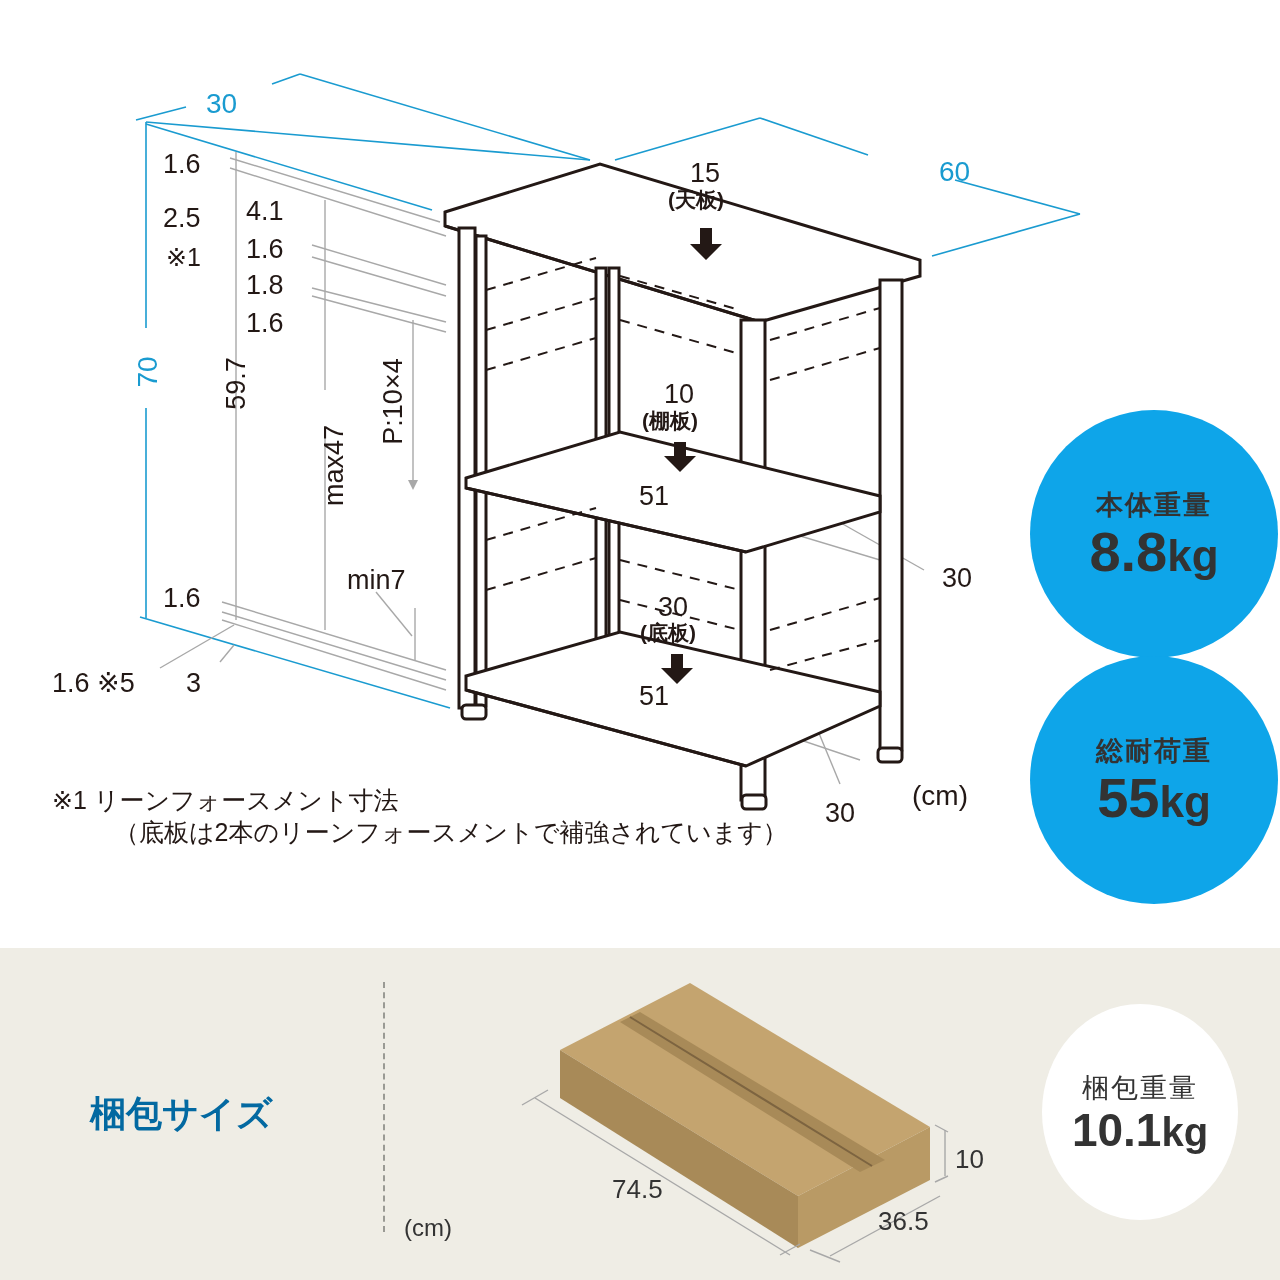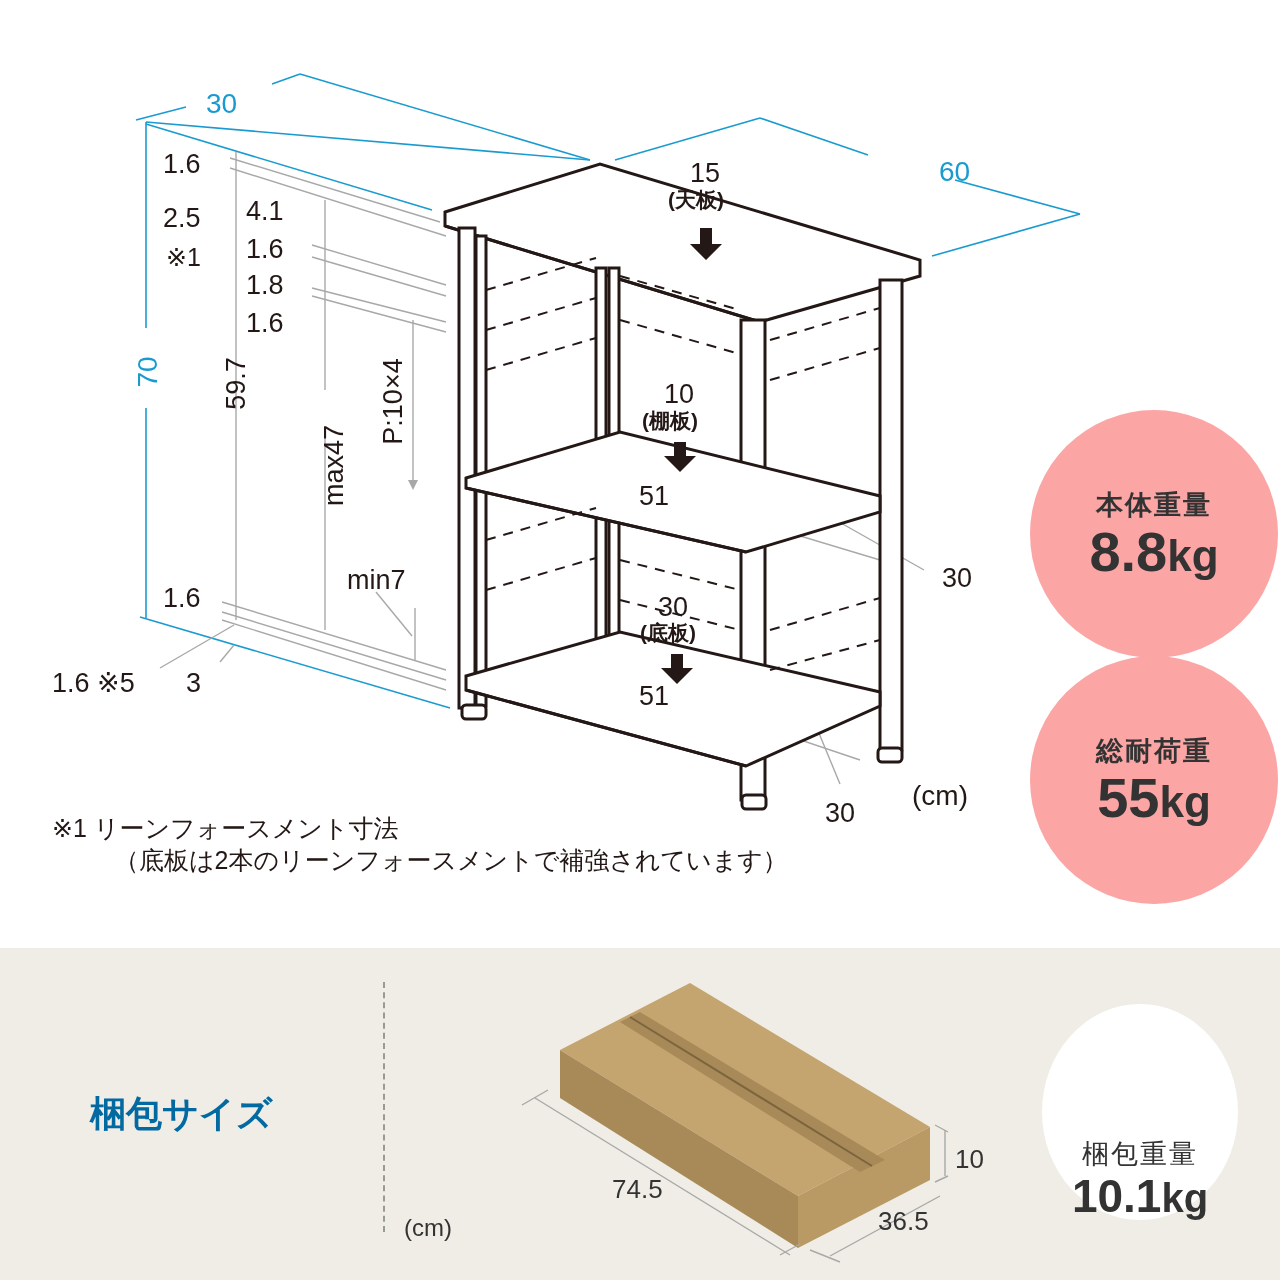--- a/index.html
+++ b/index.html
@@ -9,28 +9,28 @@
       font-family: "Liberation Sans", "DejaVu Sans", sans-serif;
       color: #231815;
     }
     .top { position: absolute; left: 0; top: 0; width: 1280px; height: 948px; background: #ffffff; }
     .bottom { position: absolute; left: 0; top: 948px; width: 1280px; height: 332px; background: #efede5; }
     svg.diagram { position: absolute; left: 0; top: 0; }
     .lbl { position: absolute; font-size: 27px; line-height: 1; white-space: nowrap; color: #231815; }
     .lbl.blue { color: #1a9bd0; font-size: 28px; }
     .lbl.vert { transform: rotate(-90deg); transform-origin: center center; }
     .lbl.jp { font-weight: bold; font-size: 21px; }
-    .notes { position: absolute; left: 52px; top: 784px; font-size: 25px; line-height: 32px; margin-top: 28px; }
+    .notes { position: absolute; left: 52px; top: 784px; font-size: 25px; line-height: 32px; }
     .notes div { white-space: nowrap; }
     .unit { position: absolute; font-size: 28px; }
     .badge {
       position: absolute; border-radius: 50%;
       display: flex; flex-direction: column; align-items: center; justify-content: center;
     }
-    .badge.gray { background: #fca5a5; width: 248px; height: 248px; }
+    .badge.gray { background: #0ea5e9; width: 248px; height: 248px; }
     .badge.white { background: #ffffff; width: 196px; height: 216px; border-radius: 50%; }
     .badge .cap { font-size: 27px; font-weight: bold; color: #333; letter-spacing: 2px; }
     .badge .val { font-size: 56px; font-weight: bold; color: #333; line-height: 1.05; }
     .badge .val small { font-size: 44px; }
     .badge.white .cap { font-weight: normal; font-size: 27px; }
     .badge.white .val { font-size: 46px; }
     .badge.white .val small { font-size: 40px; }
     .pack-title { position: absolute; left: 90px; top: 1090px; font-size: 36px; font-weight: bold; color: #0369a1; }
     .divider { position: absolute; left: 383px; top: 982px; height: 250px; border-left: 2px dashed #9a9a94; }
     .pack-unit { position: absolute; left: 404px; top: 1214px; font-size: 24px; color: #333; }
@@ -191,16 +191,16 @@
   <div class="val"><span>55</span><small>kg</small></div>
 </div>
 
 <div class="pack-title">梱包サイズ</div>
 <div class="divider"></div>
 <div class="pack-unit">(cm)</div>
 <div class="pack-lbl" style="left:612px; top:1174px;">74.5</div>
 <div class="pack-lbl" style="left:878px; top:1206px;">36.5</div>
 <div class="pack-lbl" style="left:955px; top:1144px;">10</div>
 
-<div class="badge white" style="left:1042px; top:1004px;justify-content:flex-end;">
+<div class="badge white" style="left:1042px; top:1004px;">
   <div class="cap">梱包重量</div>
   <div class="val"><span>10.1</span><small>kg</small></div>
 </div>
 
 </body></html>

